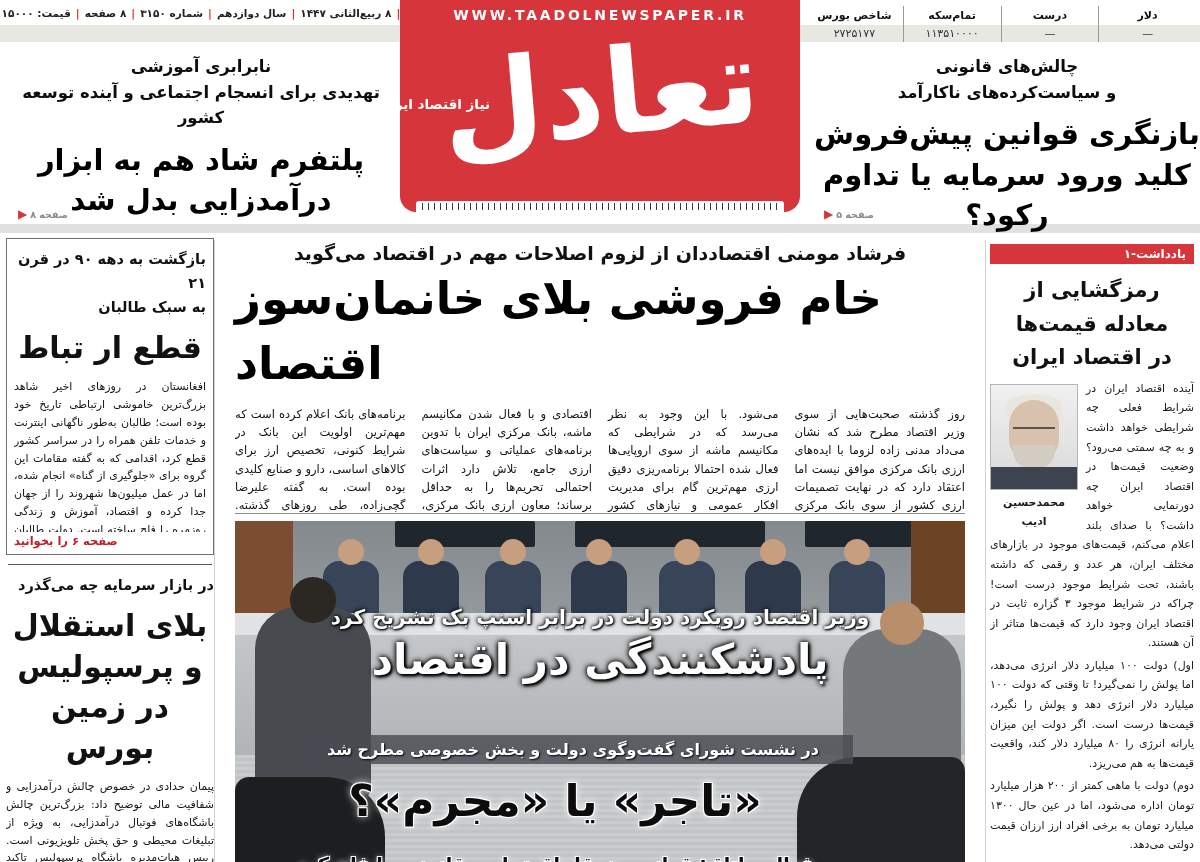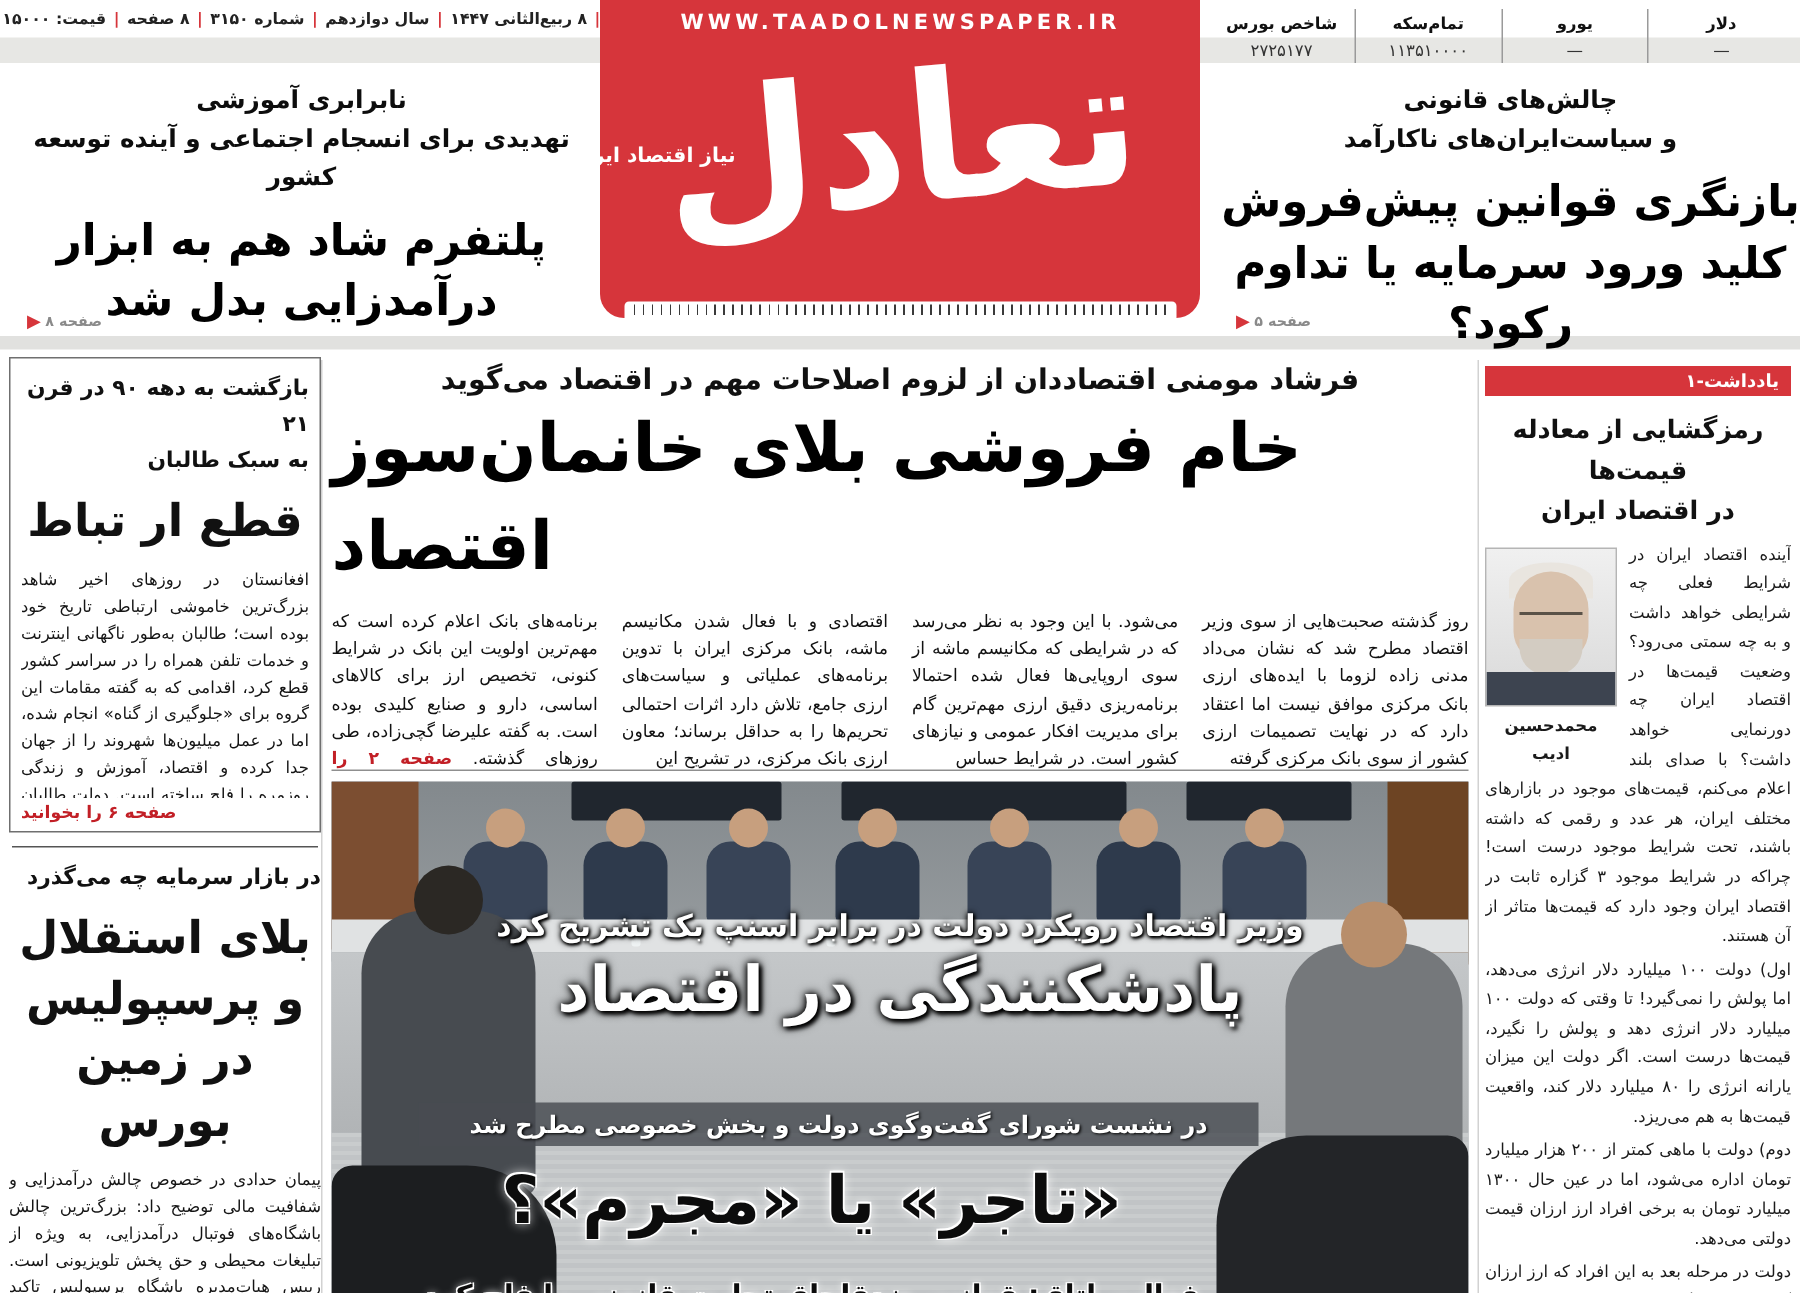--- a/index.html
+++ b/index.html
@@ -40,21 +40,21 @@
   .pgmark{position:absolute;left:10px;bottom:2px;display:flex;align-items:center;gap:3px;
           font-size:9.5px;color:#8a8a8a;font-weight:bold;}
   .pgmark .tri{color:#d6353b;font-size:12px;line-height:1;}
 
   .divider{position:absolute;top:224px;left:0;width:100%;height:9px;background:#e1e1df;}
 
   
   .note-col{position:absolute;top:238px;left:990px;width:204px;height:624px;overflow:hidden;}
   .note-header{background:#d6353b;color:#fff;font-size:12px;font-weight:bold;height:20px;
                line-height:20px;padding:0 8px;margin-top:6px;}
-  .note-title{font-size:17px;font-weight:bold;text-align:center;line-height:1.6;margin:10px 0 4px;}
+  .note-title{font-size:21px;font-weight:bold;text-align:center;line-height:1.6;margin:10px 0 4px;}
   .note-body{font-size:11px;line-height:1.78;text-align:justify;color:#1a1a1a;}
   .note-body p{margin:0 0 3px;}
   .portrait-wrap{float:left;width:88px;margin:5px 0 2px 0;margin-right:8px;}
   .portrait{width:86px;height:104px;background:linear-gradient(#f0f0f0,#d9d9d9);
             border:1px solid #b5b5b5;position:relative;overflow:hidden;}
   .p-hair{position:absolute;top:9px;left:50%;transform:translateX(-50%);width:56px;height:24px;
           background:#e9e5df;border-radius:50% 50% 0 0;}
   .p-head{position:absolute;top:15px;left:50%;transform:translateX(-50%);width:50px;height:60px;
           background:#d9c2ad;border-radius:25px 25px 20px 20px;}
   .p-glasses{position:absolute;top:42px;left:50%;transform:translateX(-50%);width:42px;height:9px;
@@ -69,21 +69,21 @@
   .boxed{border:1.5px solid #6f6f6f;padding:9px 7px 6px;}
   .small-kicker{font-size:14.5px;font-weight:bold;text-align:right;line-height:1.65;}
   .med-title{font-size:30px;font-weight:bold;text-align:center;line-height:1.35;margin:8px 0 10px;}
   .col-body{font-size:11px;line-height:1.62;text-align:justify;color:#141414;}
   .clamp1{height:154px;overflow:hidden;}
   .clamp2{height:122px;overflow:hidden;}
   .readmore{color:#c21f26;font-weight:bold;font-size:11.5px;text-align:left;margin-top:2px;}
   .rule{border-top:1.5px solid #555;margin:9px 2px;}
 
   
-  .center-col{position:absolute;top:240px;left:214px;width:772px;padding:0 6px;box-sizing:border-box;
+  .center-col{position:absolute;top:240px;left:214px;width:772px;padding:0 20px;box-sizing:border-box;
               border-left:1px solid #d2d2d2;border-right:1px solid #d2d2d2;height:622px;}
   .lead-kicker{font-size:19px;font-weight:bold;text-align:center;margin-top:2px;}
   .lead-headline{font-size:45px;font-weight:bold;text-align:left;line-height:1.45;margin:2px 0 8px;
                  letter-spacing:-1px;color:#000000;}
   .lead-cols{display:flex;direction:rtl;gap:16px;height:102px;overflow:hidden;
              border-bottom:1px solid #8f8f8f;padding-bottom:6px;}
   .lead-colitem{flex:1;font-size:11.5px;line-height:1.6;text-align:justify;}
   .readmore-inline{color:#c21f26;font-weight:bold;}
 
   
@@ -151,21 +151,21 @@
     <span>قیمت: ۱۵۰۰۰ تومان</span>
 
   </div>
 
   <div class="markets">
     <div class="mcell">
       <div class="mlabel">دلار</div>
       <div class="mvalue">—</div>
     </div>
     <div class="mcell">
-      <div class="mlabel">یورو</div>
+      <div class="mlabel">درست</div>
       <div class="mvalue">—</div>
     </div>
     <div class="mcell">
       <div class="mlabel">تمام‌سکه</div>
       <div class="mvalue">۱۱۳۵۱۰۰۰۰</div>
     </div>
     <div class="mcell">
       <div class="mlabel">شاخص بورس</div>
       <div class="mvalue">۲۷۲۵۱۷۷</div>
     </div>
@@ -188,21 +188,21 @@
     </div>
     <div class="pgmark">
       <span>صفحه ۸</span>
       <span class="tri">▶</span>
     </div>
   </div>
 
   <div class="headline-block" id="hl-right">
     <div class="kicker">
       <div>چالش‌های قانونی</div>
-      <div>و سیاست‌ایران‌های ناکارآمد</div>
+      <div>و سیاست‌کرده‌های ناکارآمد</div>
     </div>
     <div class="bigtitle">
       <div>بازنگری قوانین پیش‌فروش</div>
       <div>کلید ورود سرمایه یا تداوم رکود؟</div>
     </div>
     <div class="pgmark">
       <span>صفحه ۵</span>
       <span class="tri">▶</span>
     </div>
   </div>

